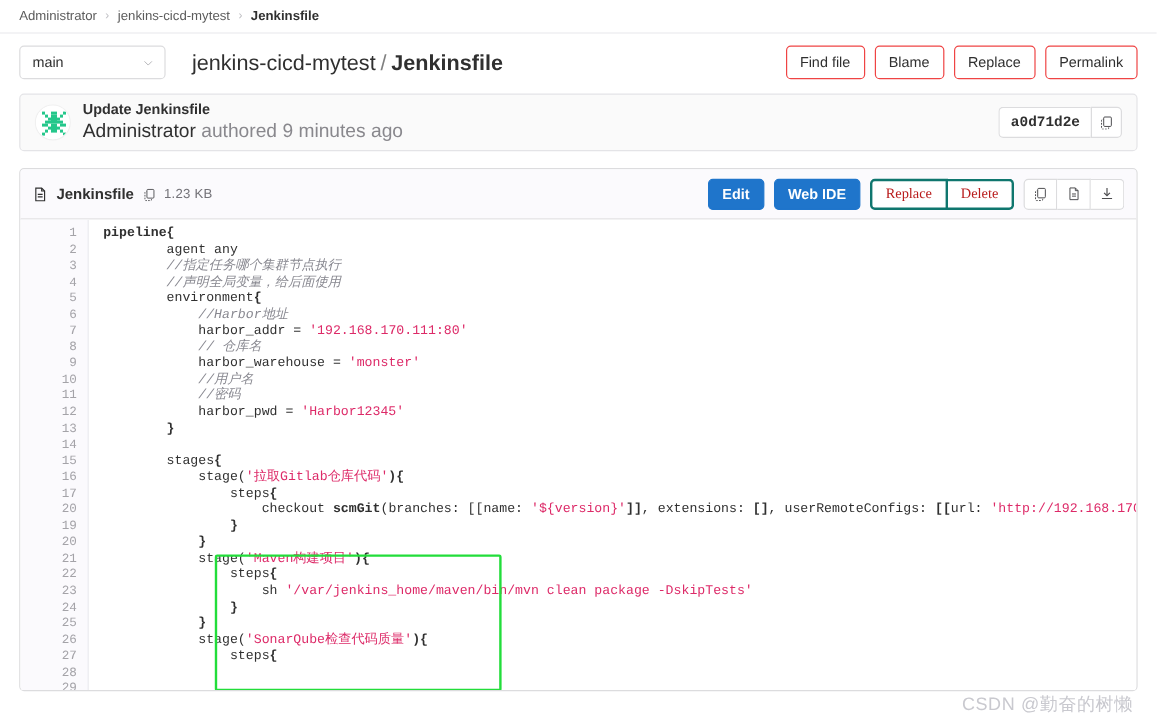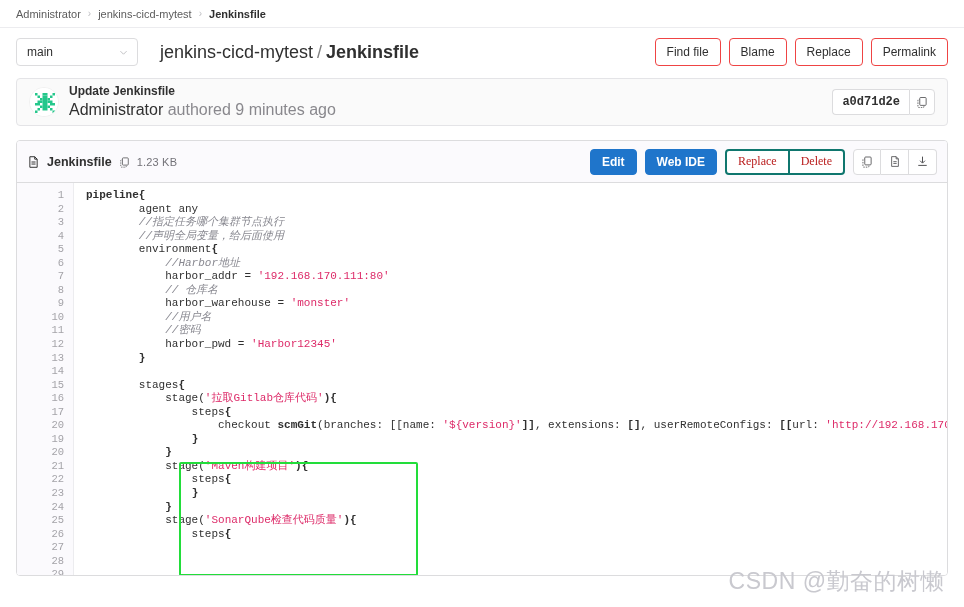--- a/index.html
+++ b/index.html
@@ -224,21 +224,21 @@
     border-radius: 2px;
     pointer-events: none;
     z-index: 5;
   }
 
   
   .watermark {
     position: absolute;
     right: 20px;
     bottom: 10px;
-    font-size: 23px;
+    font-size: 15px;
     color: #c9c9cf;
     font-family: "Liberation Sans", sans-serif;
     letter-spacing: .5px;
     pointer-events:none;
     white-space: nowrap;
     z-index: 6;
   }
   .ic { display:inline-block; line-height:0; }
 </style>
 </head>
@@ -421,20 +421,21 @@
           <div class="code-line"><span class="c-pln">        </span><span class="c-kw">}</span></div>
           <div class="code-line"><span class="c-pln"></span></div>
           <div class="code-line"><span class="c-pln">        stages</span><span class="c-kw">{</span></div>
           <div class="code-line"><span class="c-pln">            stage(</span><span class="c-str">'拉取Gitlab仓库代码'</span><span class="c-kw">){</span></div>
           <div class="code-line"><span class="c-pln">                steps</span><span class="c-kw">{</span></div>
           <div class="code-line"><span class="c-pln">                    checkout </span><span class="c-kw">scmGit</span><span class="c-pln">(branches: [[name: </span><span class="c-str">'${version}'</span><span class="c-kw">]]</span><span class="c-pln">, extensions: </span><span class="c-kw">[]</span><span class="c-pln">, userRemoteConfigs: </span><span class="c-kw">[[</span><span class="c-pln">url: </span><span class="c-str">'http://192.168.170.111:8</span></div>
           <div class="code-line"><span class="c-pln">                </span><span class="c-kw">}</span></div>
           <div class="code-line"><span class="c-pln">            </span><span class="c-kw">}</span></div>
           <div class="code-line"><span class="c-pln">            stage(</span><span class="c-str">'Maven构建项目'</span><span class="c-kw">){</span></div>
           <div class="code-line"><span class="c-pln">                steps</span><span class="c-kw">{</span></div>
+          <div class="code-line"><span class="c-pln">                    sh </span><span class="c-str">'/var/jenkins_home/maven/bin/mvn clean package -DskipTests'</span></div>
           <div class="code-line"><span class="c-pln">                </span><span class="c-kw">}</span></div>
           <div class="code-line"><span class="c-pln">            </span><span class="c-kw">}</span></div>
           <div class="code-line"><span class="c-pln">            stage(</span><span class="c-str">'SonarQube检查代码质量'</span><span class="c-kw">){</span></div>
           <div class="code-line"><span class="c-pln">                steps</span><span class="c-kw">{</span></div>
         </div>
       <div class="hl-box"></div>
     </div>
   </div>
 
   <div class="watermark">CSDN @勤奋的树懒</div>

